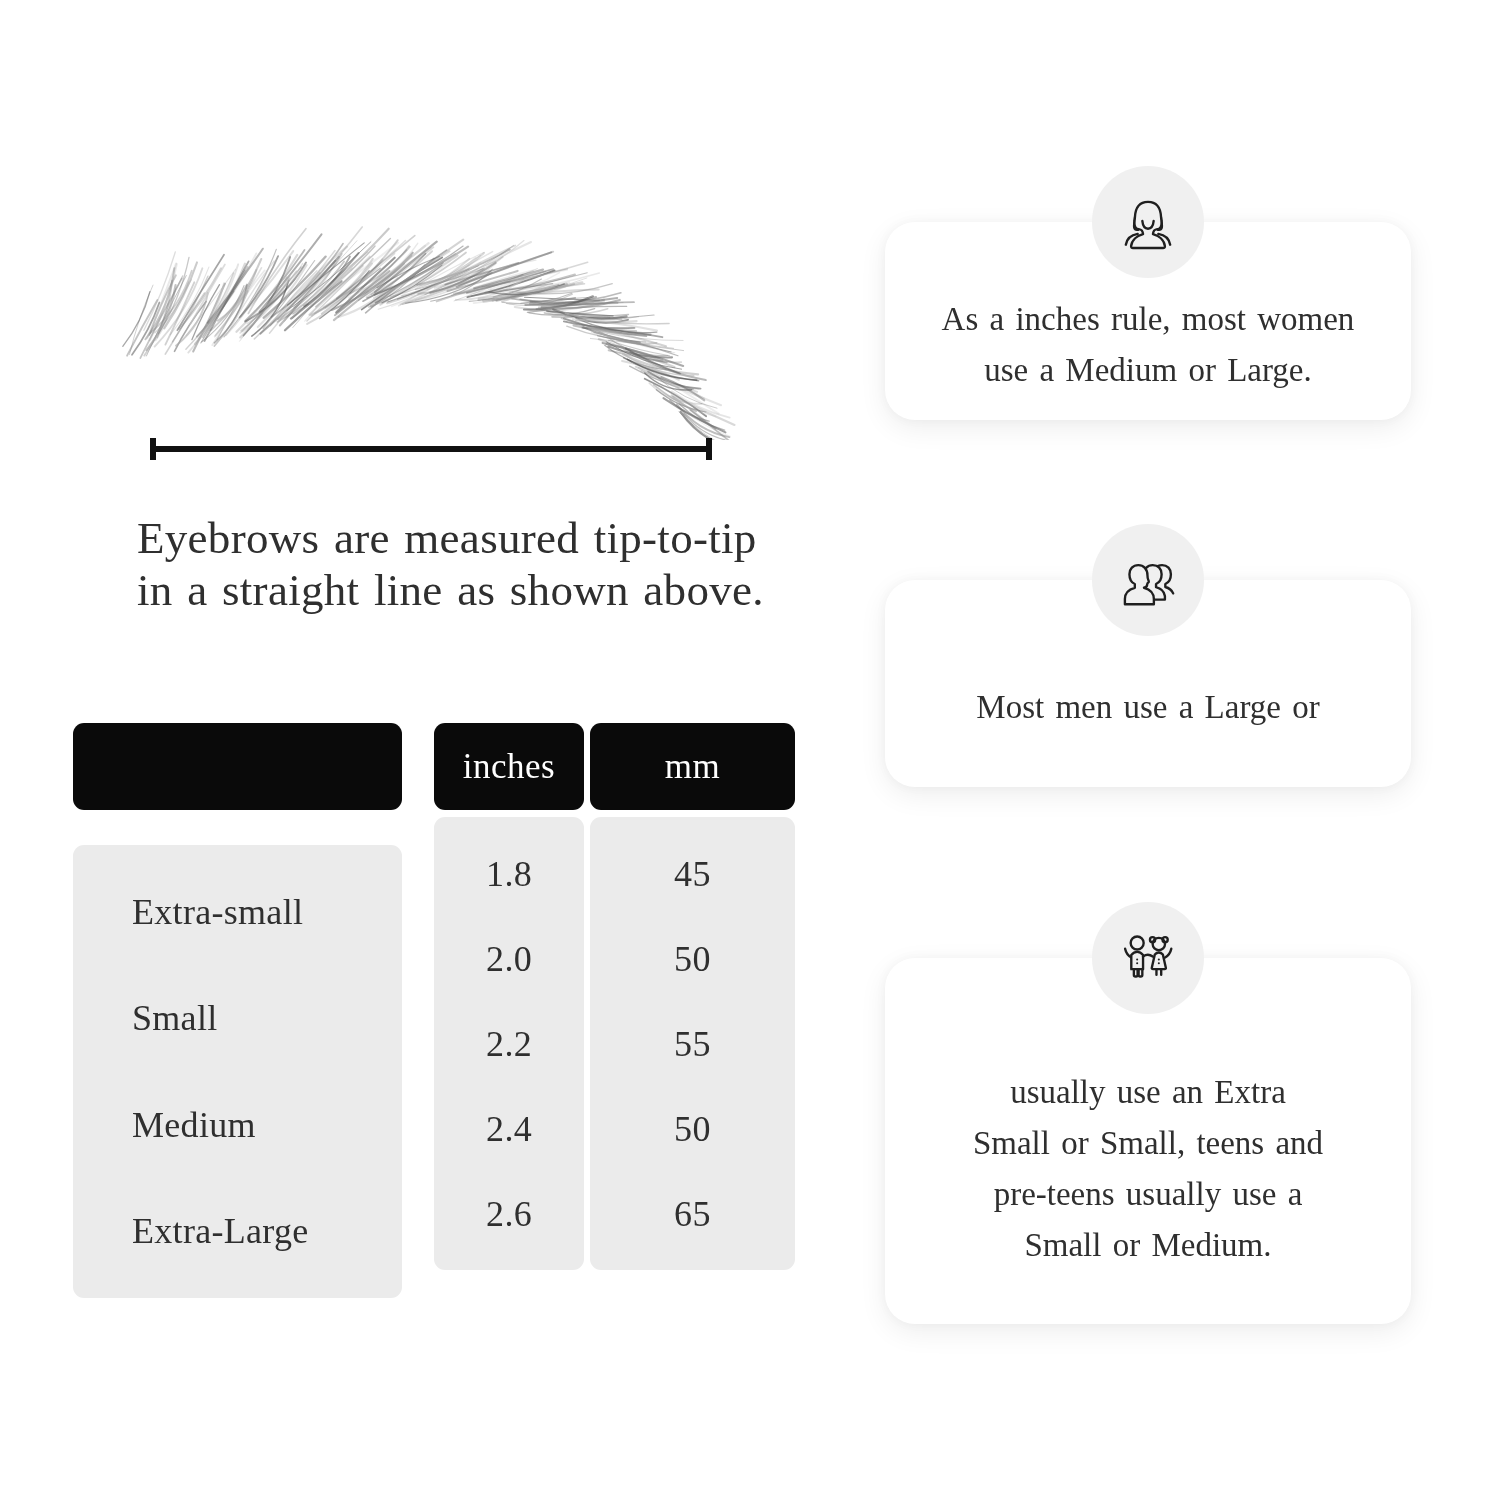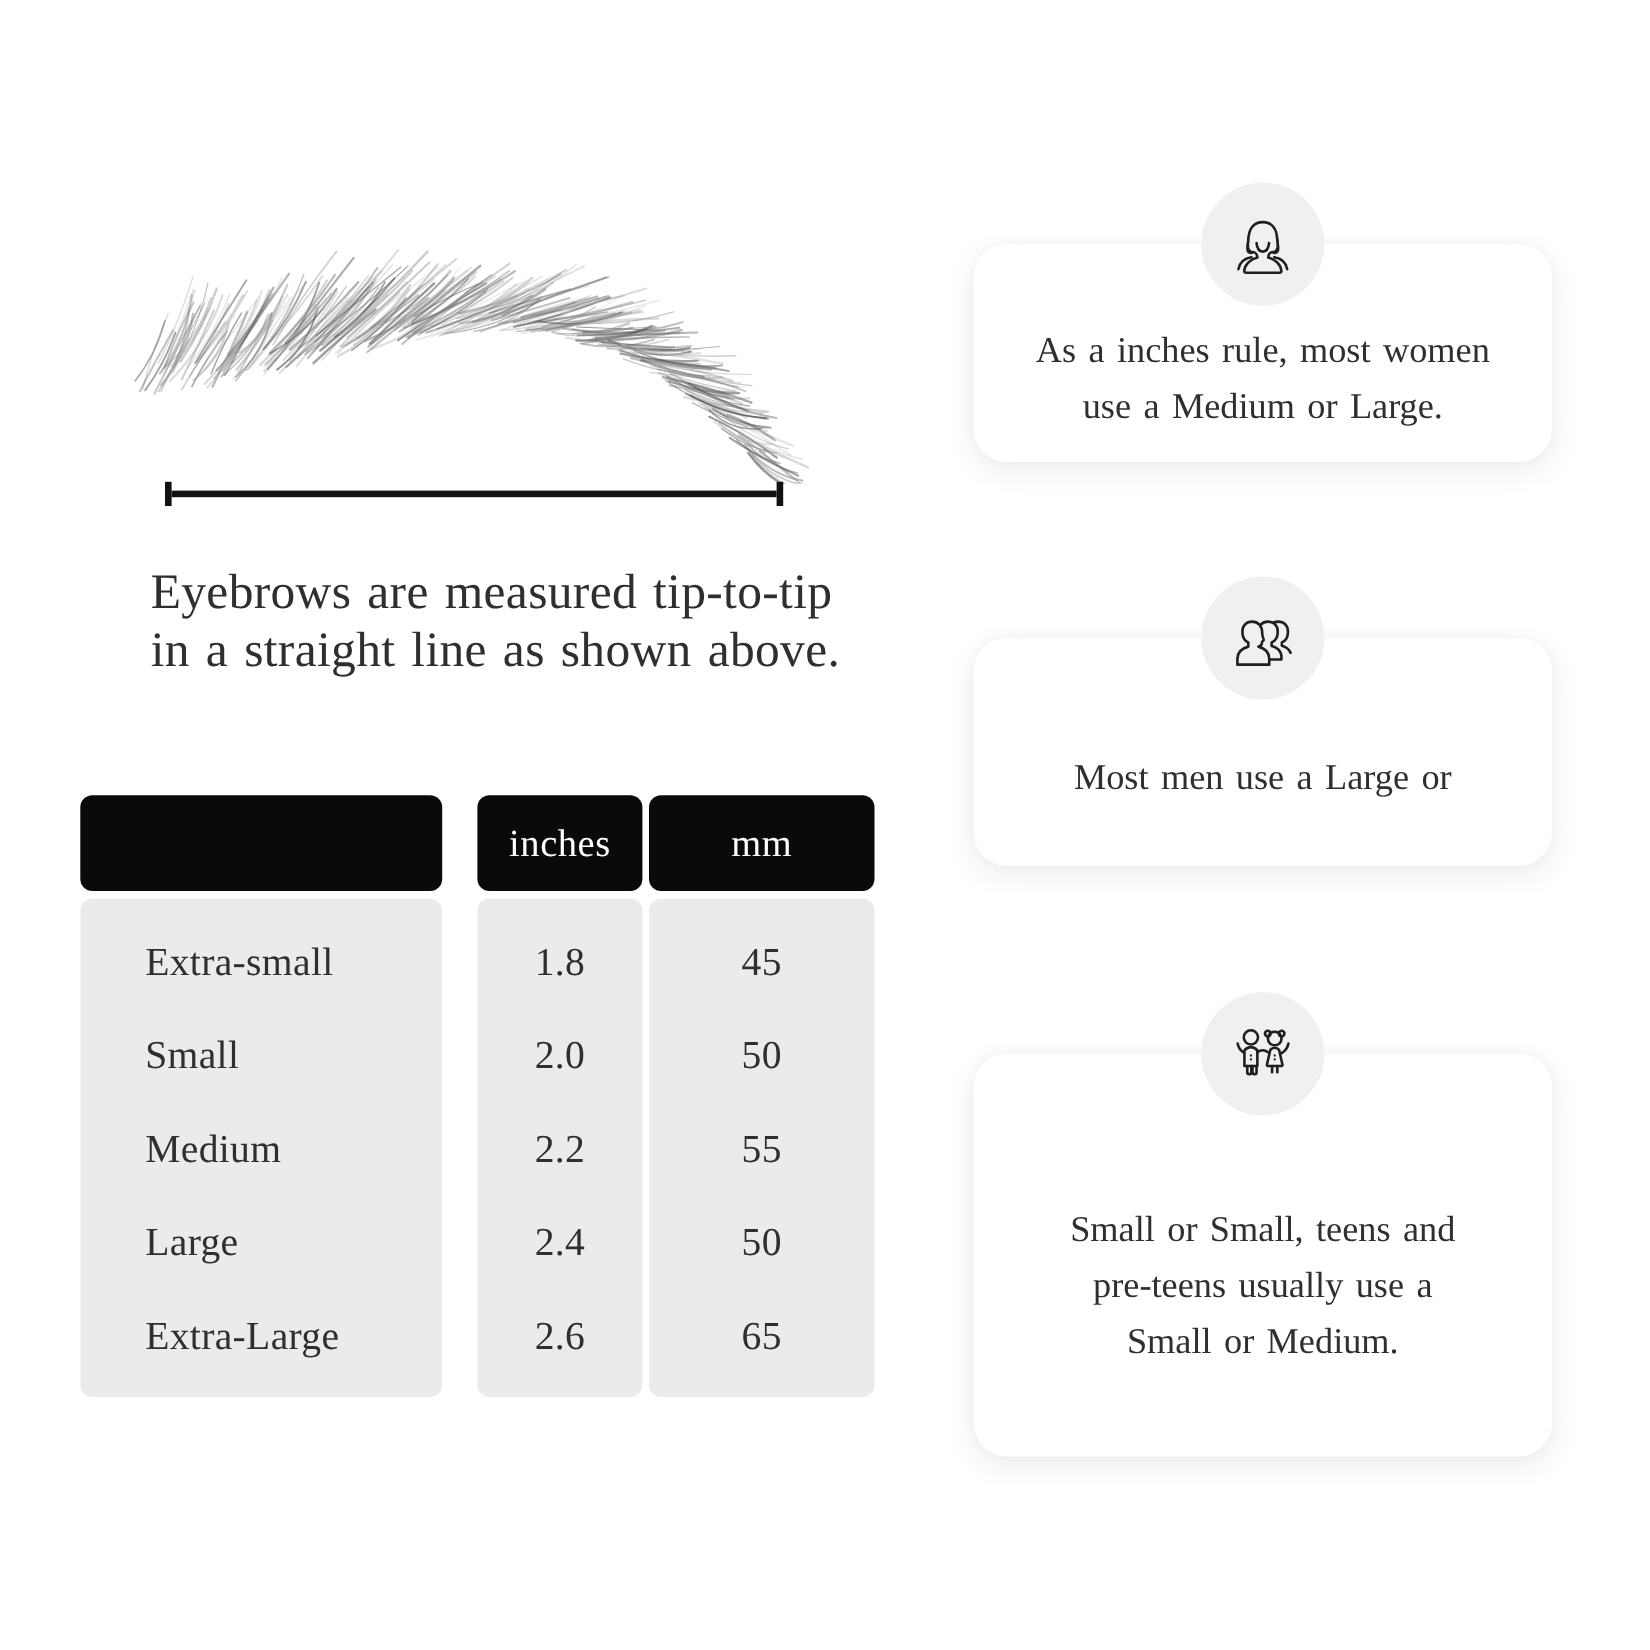--- a/index.html
+++ b/index.html
@@ -42,21 +42,21 @@
     position:absolute;left:137px;top:512px;width:640px;
     font-size:45px;line-height:52px;letter-spacing:.3px;word-spacing:3px;
   }
   .cap-line{display:block;}
 
   
   .size-table{
     position:absolute;left:73px;top:723px;width:722px;display:flex;
   }
   .col{display:flex;flex-direction:column;}
-  .col-size{width:337px;}
+  .col-size{width:337px;gap:28px;}
   .col-inches{width:177px;margin-left:8px;padding-left:24px;}
   .col-mm{width:210px;margin-left:6px;}
   .col-header{
     height:87px;border-radius:11px;background:var(--table-header-bg);
     color:var(--table-header-text);
     display:flex;align-items:center;justify-content:center;
     font-size:35px;letter-spacing:.5px;
   }
   .col-body{
     margin-top:7px;height:453px;border-radius:11px;background:var(--table-body-bg);
@@ -410,21 +410,20 @@
     </p>
   </section>
 
   <section class="size-table">
     <div class="col col-size">
       <div class="col-header"></div>
       <div class="col-body">
           <div class="cell">Extra-small</div>
           <div class="cell">Small</div>
           <div class="cell">Medium</div>
-          <div class="cell">Large</div>
           <div class="cell">Extra-Large</div>
         </div>
     </div>
     <div class="col col-inches">
       <div class="col-header">inches</div>
       <div class="col-body">
           <div class="cell">1.8</div>
           <div class="cell">2.0</div>
           <div class="cell">2.2</div>
           <div class="cell">2.4</div>
@@ -491,20 +490,21 @@
           <circle cx="42.5" cy="14.5" r="6"></circle>
           <path d="M48.6,27.5 C51.6,25.8 53.8,22.8 54.6,19"></path>
           <path class="fillbg" d="M38.6,24.6 C39.8,23.3 41.1,22.7 42.5,22.7 C43.9,22.7 45.2,23.3 46.4,24.6 L49.3,37.4 C49.5,38.3 49,38.8 48.1,38.8 L36.9,38.8 C36,38.8 35.5,38.3 35.7,37.4 Z"></path>
           <path d="M40.2,38.8 L40.2,44.3"></path>
           <path d="M44.8,38.8 L44.8,44.3"></path>
           <circle class="dot" cx="42.5" cy="29.5" r="1"></circle>
           <circle class="dot" cx="42.5" cy="33" r="1"></circle>
         </svg>
       </div>
       <div class="card-text">
+          <span class="card-line">usually use an Extra</span>
           <span class="card-line">Small or Small, teens and</span>
           <span class="card-line">pre-teens usually use a</span>
           <span class="card-line">Small or Medium.</span>
         </div>
     </article>
 
   </aside>
 </div>
 
 </body></html>

